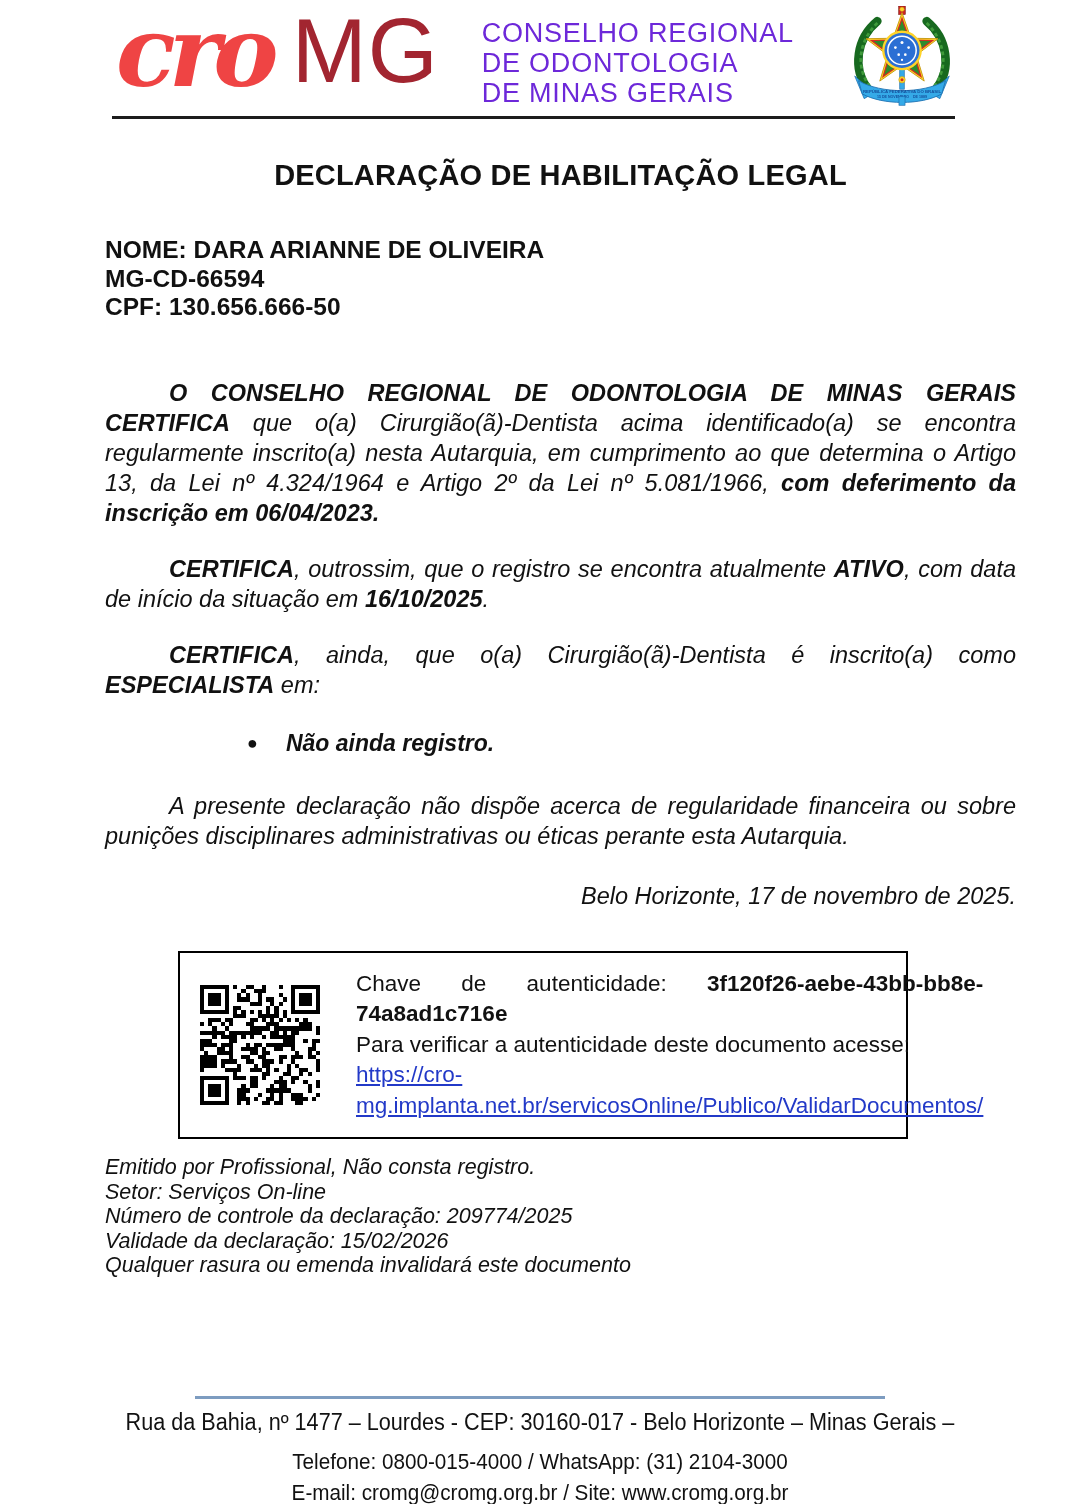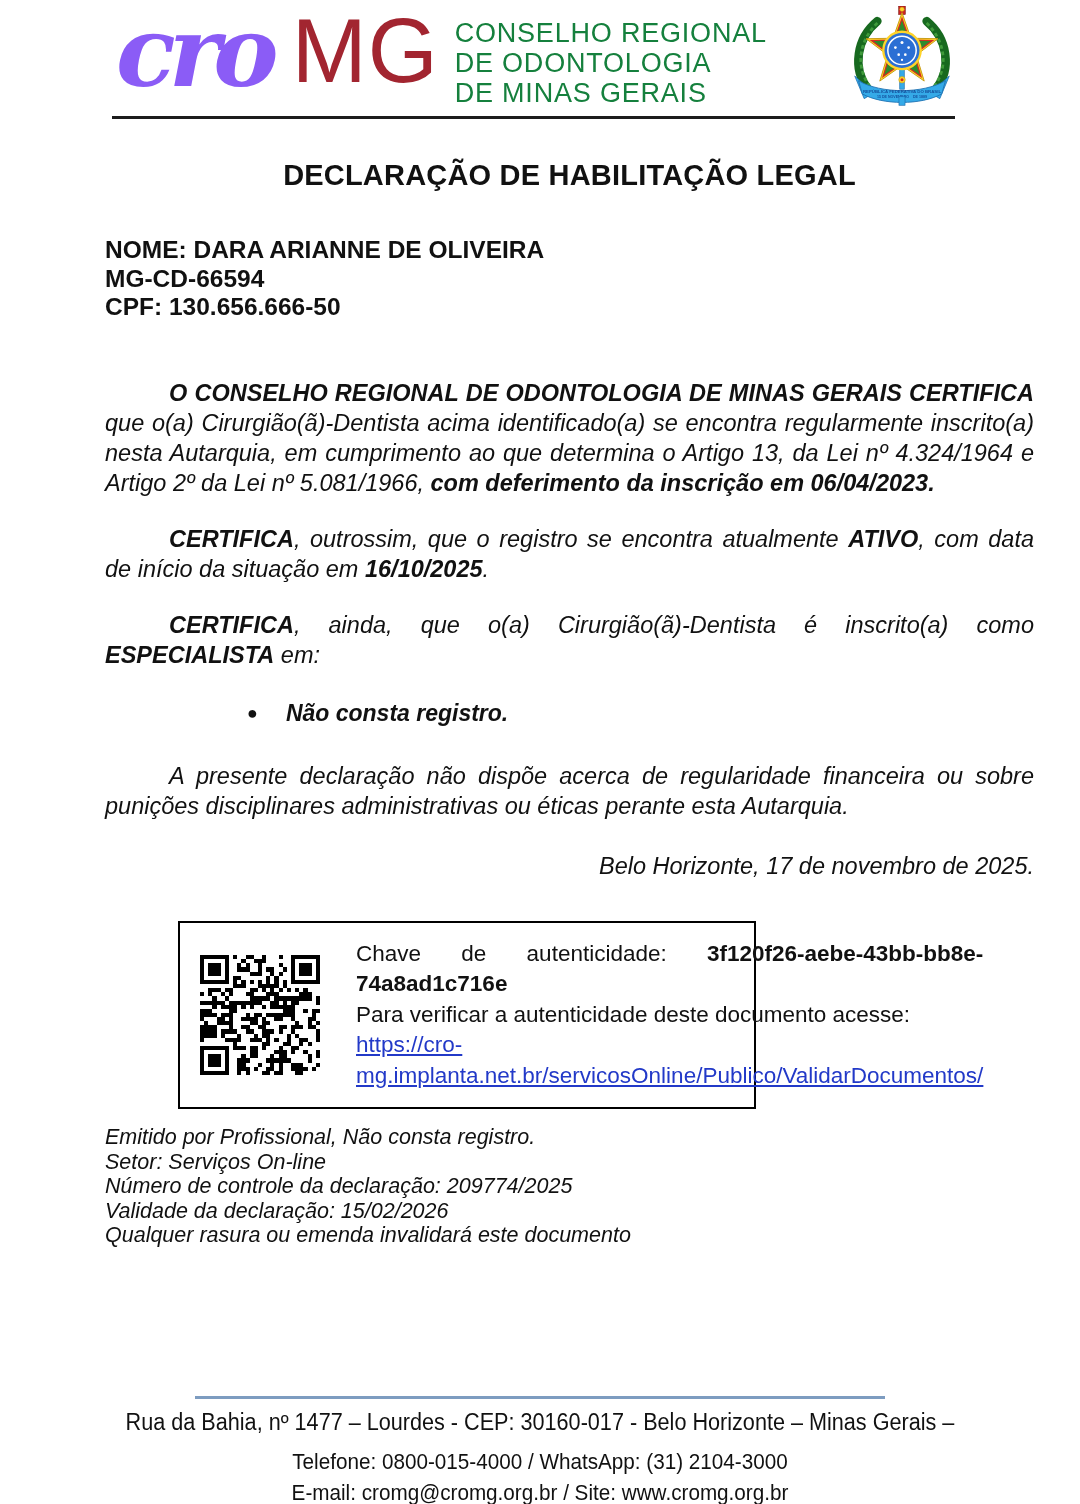--- a/index.html
+++ b/index.html
@@ -8,52 +8,52 @@
   .page {
     position:relative; width:1080px; height:1504px; margin:0 auto;
     background:#fff; overflow:hidden; color:#111;
     font-family:"Liberation Sans", sans-serif;
   }
   
   .header { display:flex; align-items:flex-start; padding:6px 112px 0 116px; height:112px; }
   .logo-group { display:flex; align-items:flex-start; }
   .logo-cro {
     font-family:"DejaVu Serif", serif; font-style:italic; font-weight:bold;
-    font-size:98px; line-height:92px; letter-spacing:-7px; color:#8b5cf6;
+    font-size:98px; line-height:92px; letter-spacing:-7px; color:#ef4444;
   }
   .logo-mg {
     font-family:"Liberation Sans", sans-serif; font-weight:400;
     font-size:90px; line-height:90px; color:#a22530; margin-left:20px; letter-spacing:1px;
   }
-  .org-lines { margin-left:16px; margin-top:12px; font-size:27px; line-height:30px;
-    color:#15803d; letter-spacing:0.8px; }
+  .org-lines { margin-left:43px; margin-top:12px; font-size:27px; line-height:30px;
+    color:#6d28d9; letter-spacing:0.8px; }
   .coat { margin-left:auto; width:132px; height:104px; }
   .header-rule { margin:4px 0 0 112px; width:843px; height:3px; background:#1c1c1c; }
 
   
-  .content { padding:0 46px 0 105px; }
+  .content { padding:0 64px 0 105px; }
   .doc-title { margin-top:40px; text-align:center; font-weight:bold; font-size:29px; letter-spacing:0.2px; }
   .id-block { margin-top:44px; font-weight:bold; font-size:24.5px; line-height:28.5px; }
   .para { margin-top:26px; font-style:italic; font-size:23.5px; line-height:30px;
     text-align:justify; text-indent:64px; }
   .para.first { margin-top:56px; }
   .para b, .bold-run { font-weight:bold; }
   .bullet-row { margin-top:30px; padding-left:142px; display:flex; align-items:baseline;
     font-style:italic; font-weight:bold; font-size:23px; }
   .bullet-dot { font-size:18px; margin-right:28px; position:relative; top:-2px; font-style:normal; }
   .date-line { margin-top:30px; text-align:right; font-style:italic; font-size:23.5px; text-indent:0; }
 
   
   .sig-area { position:relative; height:178px; margin-top:4px; }
   .sig-svg { position:absolute; left:50%; top:-4px; transform:translateX(-50%); }
   .sig-names { position:absolute; left:0; right:0; top:104px; text-align:center;
     font-weight:bold; font-size:25.5px; line-height:30px; }
 
   
-  .qr-box { margin:40px 0 0 73px; width:578px; border:2.5px solid #000;
+  .qr-box { margin:40px 0 0 73px; width:730px; border:2.5px solid #000;
     padding:16px 22px 16px 20px; display:flex; align-items:center; gap:36px; }
   .qr-code { width:120px; height:120px; flex:0 0 auto; }
   .qr-text { flex:1; font-size:22.5px; line-height:30.5px; text-align:justify; }
   .qr-text a { color:#2239c8; text-decoration:underline; }
 
   
   .emission { margin-top:16px; padding-right:18px; text-align:left;
     font-style:italic; font-size:21.5px; line-height:24.5px; }
 
   
@@ -130,21 +130,21 @@
     </div>
 
     <p class="para first"><b>O CONSELHO REGIONAL DE ODONTOLOGIA DE MINAS GERAIS CERTIFICA</b><span> que o(a) Cirurgião(ã)-Dentista acima identificado(a) se encontra regularmente inscrito(a) nesta Autarquia, em cumprimento ao que determina o Artigo 13, da Lei nº 4.324/1964 e Artigo 2º da Lei nº 5.081/1966, </span><b>com deferimento da inscrição em 06/04/2023.</b></p>
 
     <p class="para"><b>CERTIFICA</b><span>, outrossim, que o registro se encontra atualmente </span><b>ATIVO</b><span>, com data de início da situação em </span><b>16/10/2025</b><span>.</span></p>
 
     <p class="para"><b>CERTIFICA</b><span>, ainda, que o(a) Cirurgião(ã)-Dentista é inscrito(a) como </span><b>ESPECIALISTA</b><span> em:</span></p>
 
     <div class="bullet-row">
       <span class="bullet-dot">●</span>
-      <span>Não consta registro.</span>
+      <span>Não ainda registro.</span>
     </div>
 
     <p class="para" style="margin-top:34px;">A presente declaração não dispõe acerca de regularidade financeira ou sobre punições disciplinares administrativas ou éticas perante esta Autarquia.</p>
 
     <p class="para date-line">Belo Horizonte, 17 de novembro de 2025.</p>
 
 
     <div class="qr-box">
       <div class="qr-code" id="qr"><svg width="120" height="120" viewBox="0 0 29 29" shape-rendering="crispEdges">
             <rect width="29" height="29" fill="#fff"></rect>

